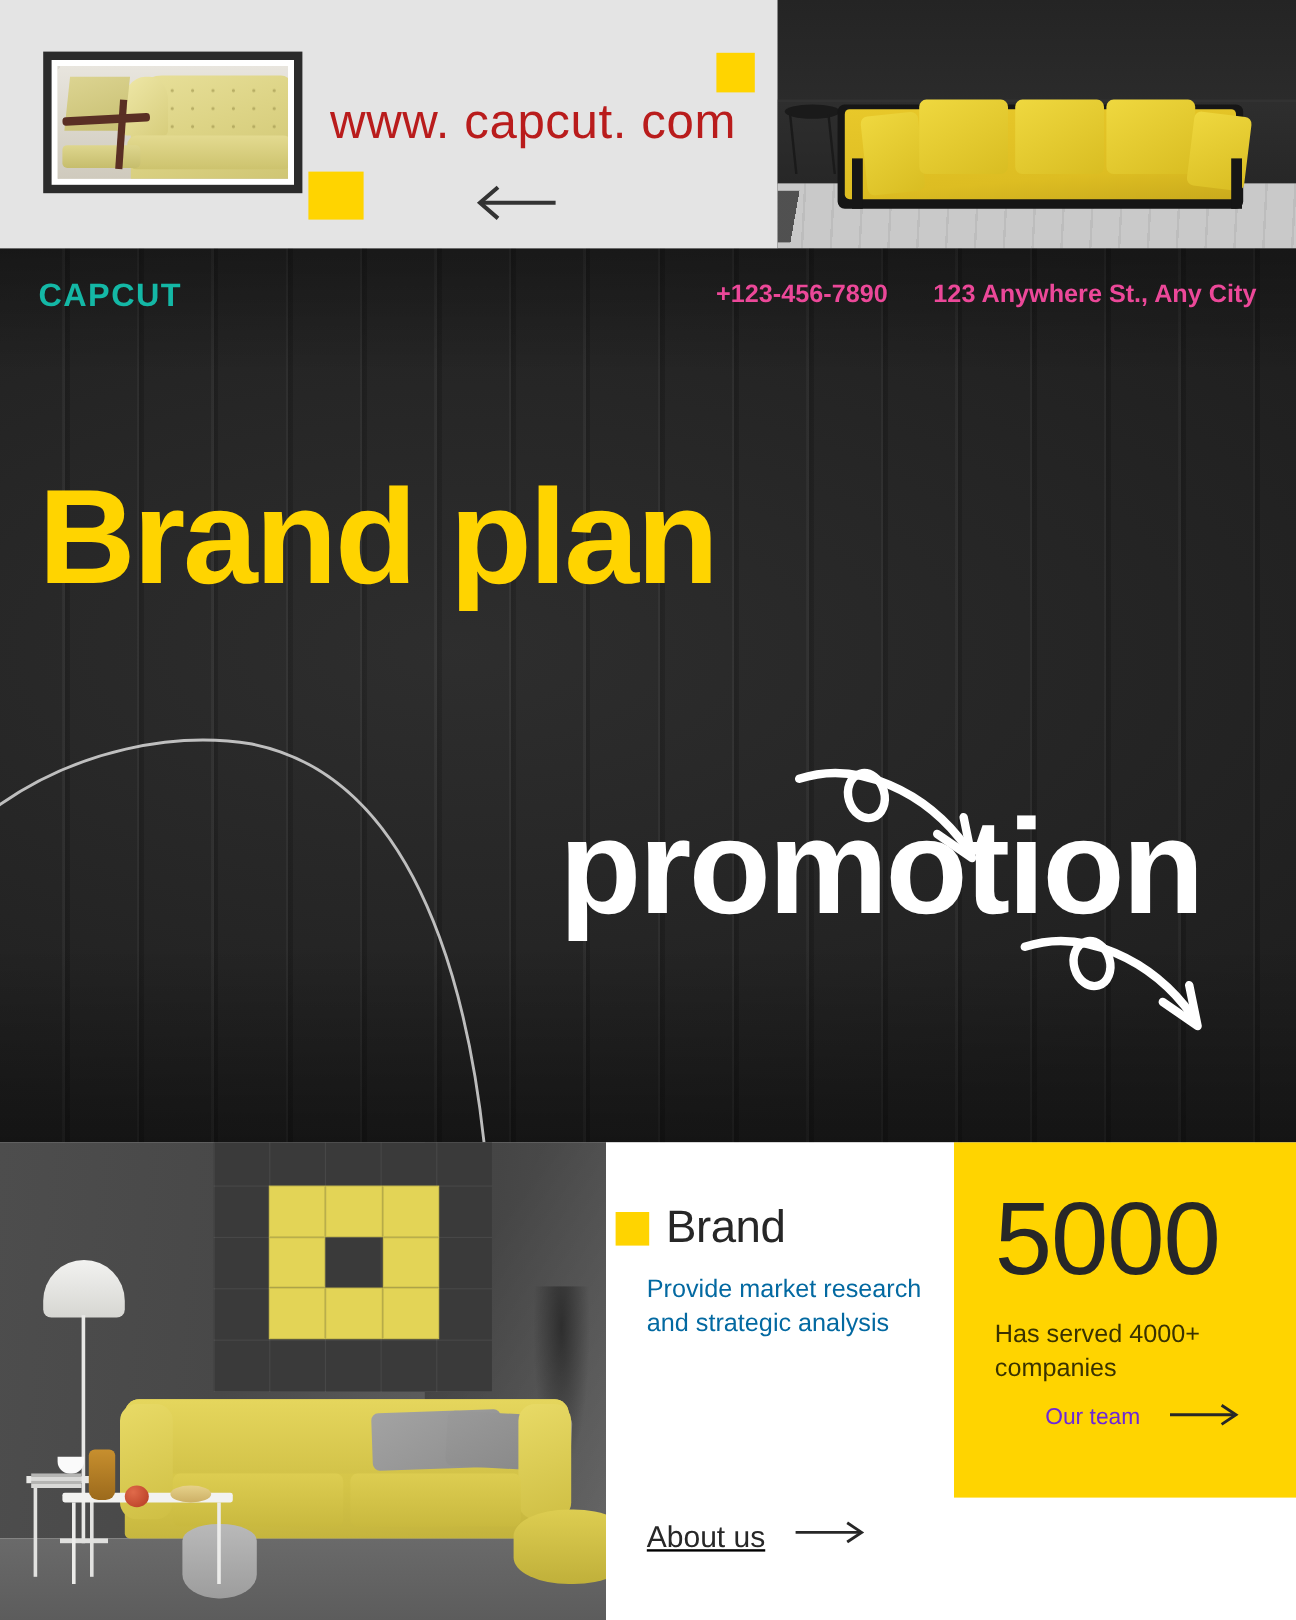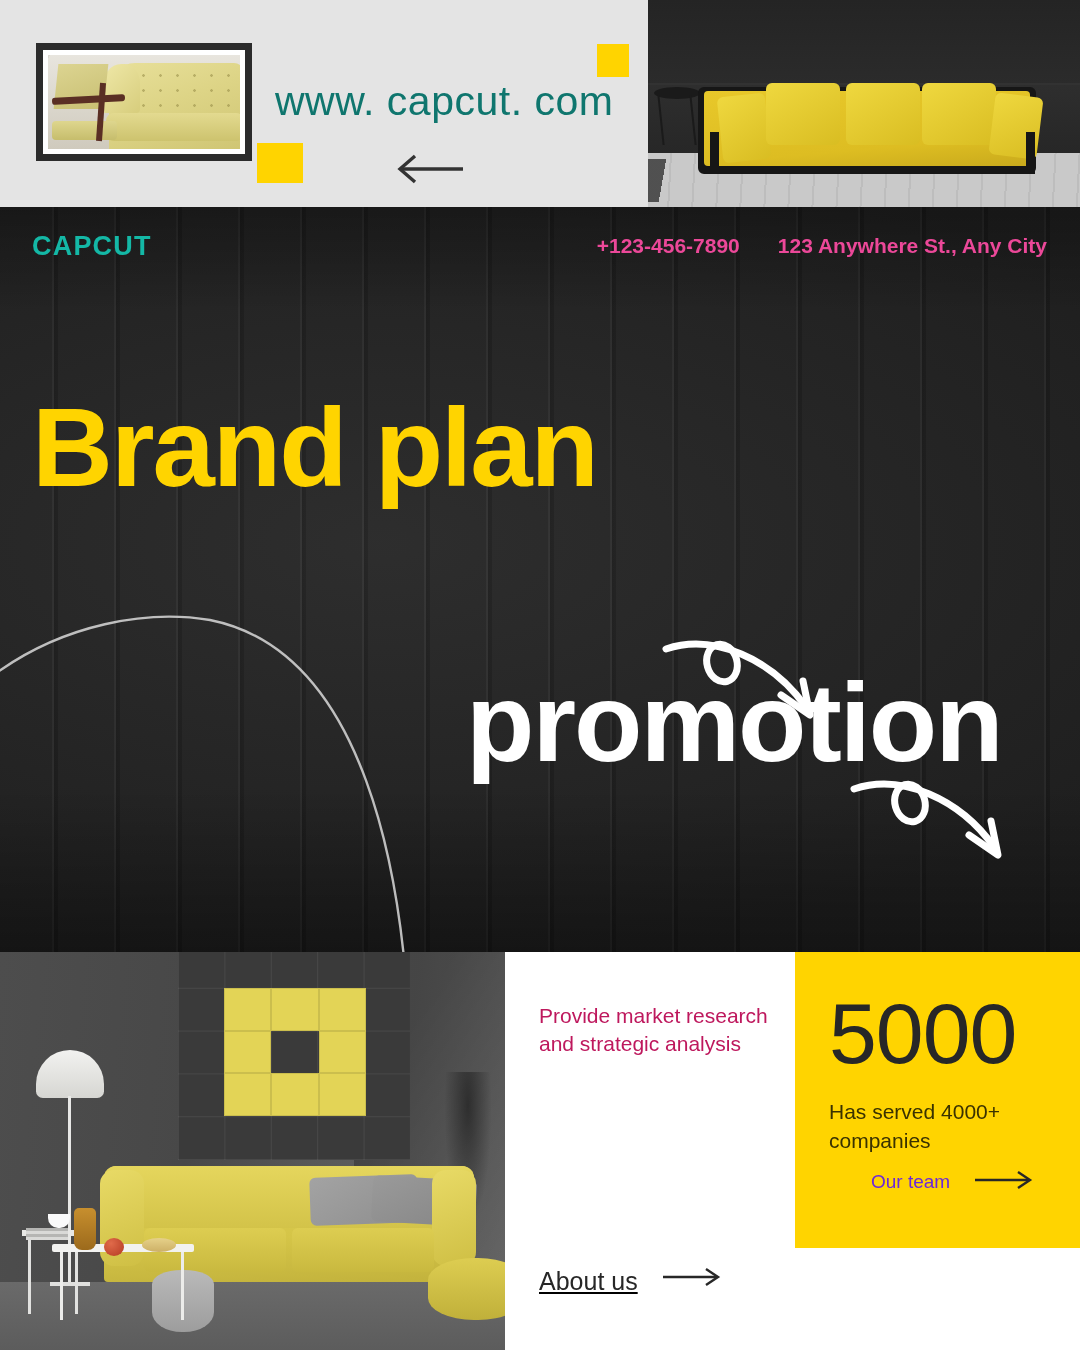--- a/index.html
+++ b/index.html
@@ -57,21 +57,21 @@
   .sq-yellow-sm {
     position:absolute; left:257px; top:143px; width:46px; height:40px;
     background:#ffd400;
   }
   .sq-yellow-top {
     position:absolute; left:597px; top:44px; width:32px; height:33px;
     background:#ffd400;
   }
   .web-url {
     position:absolute; left:275px; top:78px;
-    font-size:41px; font-weight:400; color:#0f766e; letter-spacing:.5px;
+    font-size:41px; font-weight:400; color:#b91c1c; letter-spacing:.5px;
     white-space:nowrap;
   }
   .back-arrow { position:absolute; left:393px; top:152px; }
 
   .topbar-right {
     position:absolute; left:648px; top:0; width:432px; height:207px;
     overflow:hidden; background:#1c1c1c;
   }
   .tr-wall{position:absolute;left:0;top:0;width:100%;height:74%;
     background:linear-gradient(180deg,#242424 0%,#2b2b2b 55%,#313131 100%);}
@@ -220,21 +220,21 @@
     background:radial-gradient(ellipse at 50% 20%, rgba(0,0,0,.45), transparent 62%);}
 
   .card-brand {
     position:absolute; left:505px; top:0; width:290px; height:398px;
     background:#ffffff; padding:50px 26px 0 34px;
   }
   .cb-title-row { display:flex; align-items:center; gap:14px; }
   .cb-sq { width:28px; height:28px; background:#ffd400; margin-left:-26px; }
   .cb-title { font-size:38px; font-weight:400; color:#272727; letter-spacing:-.4px; }
   .cb-desc {
-    font-size:21px; line-height:1.32; color:#be185d; font-weight:400;
+    margin-top:16px; font-size:21px; line-height:1.32; color:#0369a1; font-weight:400;
     max-width:252px;
   }
   .cb-cta {
     position:absolute; left:34px; bottom:54px;
     display:flex; align-items:flex-start; gap:24px;text-decoration:underline;
   }
   .cb-cta-label { font-size:25px; color:#272727; }
 
   .card-stat {
     position:absolute; left:795px; top:0; width:285px; height:296px;
@@ -381,20 +381,24 @@
       <div class="in-books"></div>
       <div class="in-cup"></div>
       <div class="in-tablelegs"></div>
       <div class="in-table"></div>
       <div class="in-jug"></div>
       <div class="in-apple"></div>
       <div class="in-fruit"></div>
     </div>
 
     <div class="card-brand">
+      <div class="cb-title-row">
+        <div class="cb-sq"></div>
+        <div class="cb-title">Brand</div>
+      </div>
       <div class="cb-desc">Provide market research and strategic analysis</div>
       <div class="cb-cta">
         <span class="cb-cta-label">About us</span>
         <span>
           <svg width="62" height="20" viewBox="0 0 62 20">
             <path d="M1 10 H54" stroke="#272727" stroke-width="2.4" fill="none"></path>
             <path d="M44 2 L56 10 L44 18" stroke="#272727" stroke-width="2.4" fill="none"></path>
           </svg>
         </span>
       </div>

